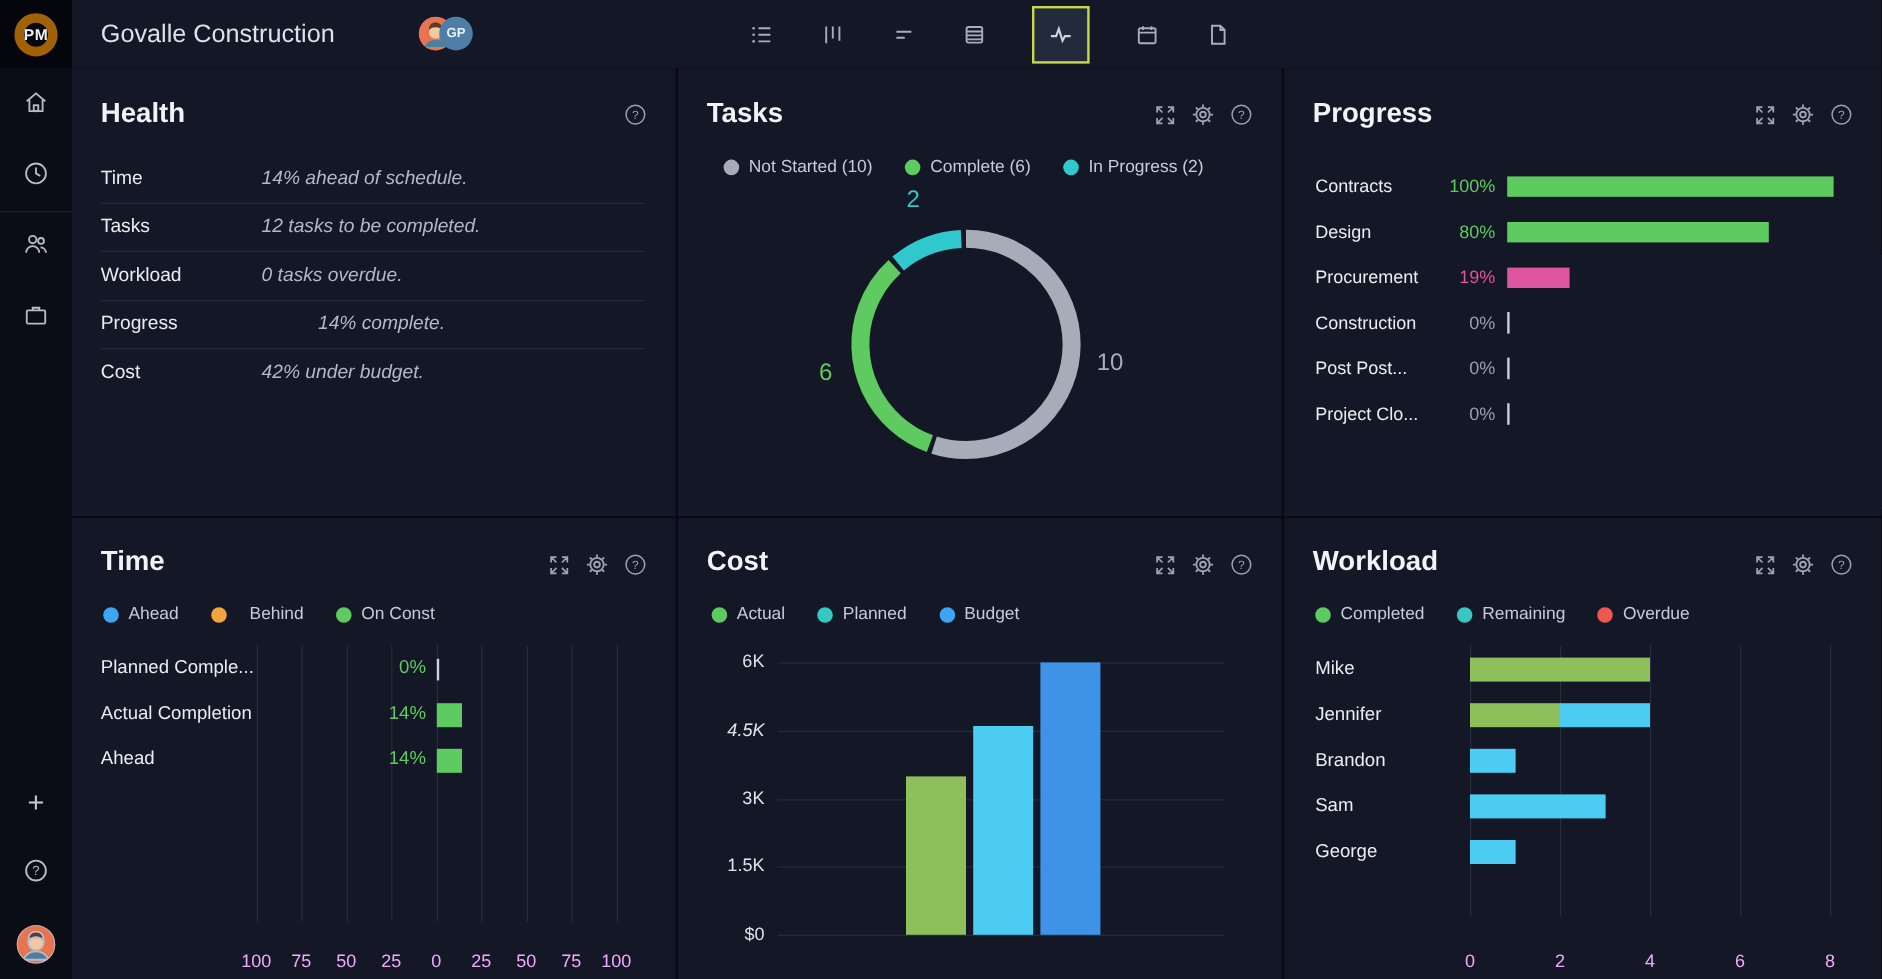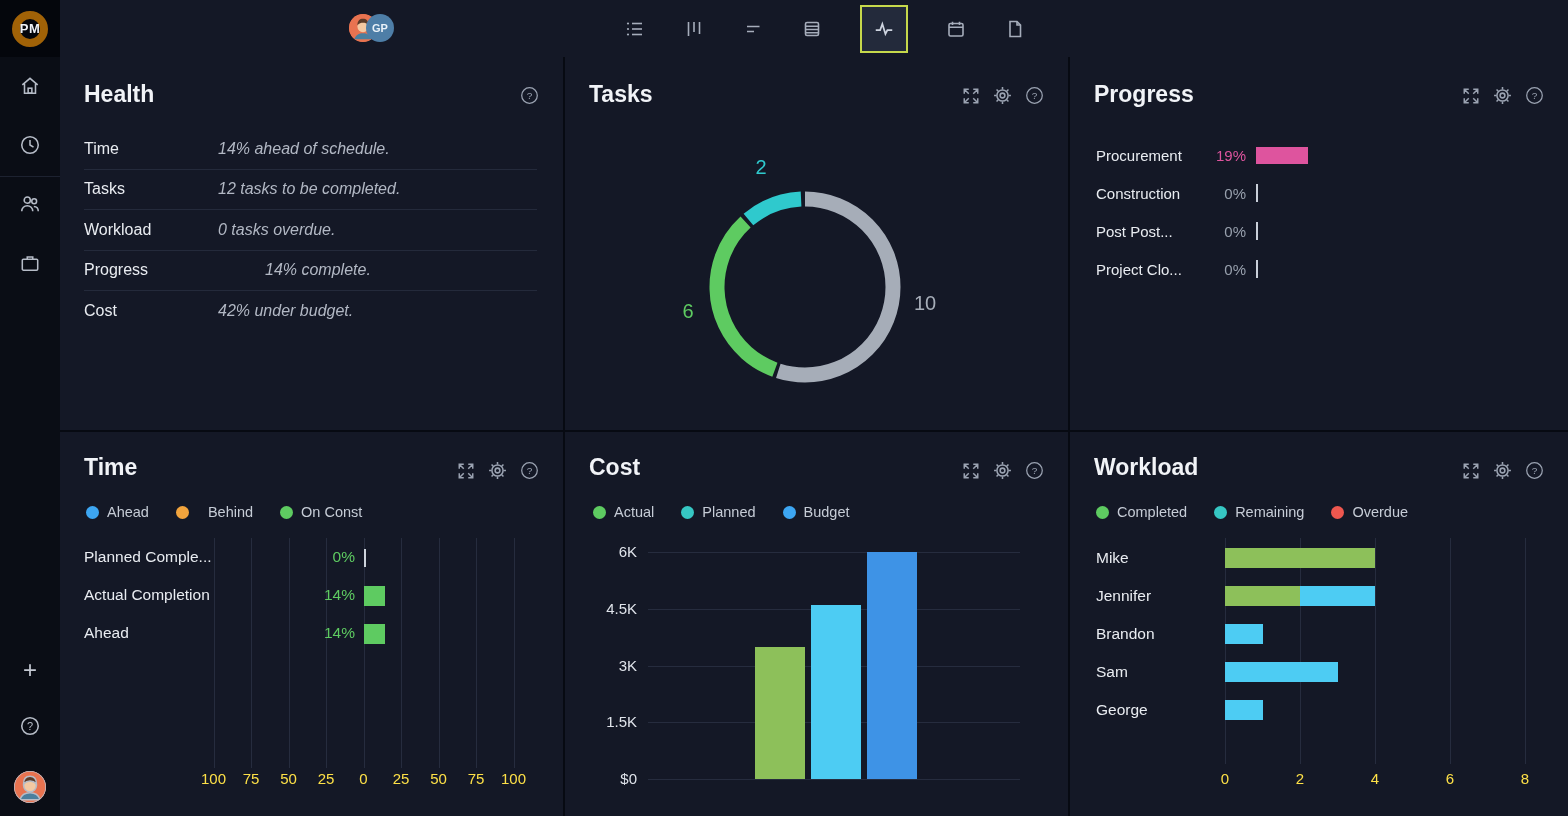--- a/index.html
+++ b/index.html
@@ -59,21 +59,21 @@
   .p-rows { position:absolute; left:26px; right:25px; top:79px; }
   .p-row { height:38px; display:flex; align-items:center; }
   .p-label { width:110px; font-size:15px; color:#e9ecf1; white-space:nowrap; overflow:hidden; }
   .p-pct { width:40px; text-align:right; font-size:15px; margin-right:10px; }
   .p-bar { height:17px; }
   .p-tick { width:2px; height:18px; background:#c9cfd9; }
 
   
   .vline { position:absolute; width:1px; background:#262c3e; }
   .hline { position:absolute; height:1px; background:#262c3e; }
-  .ax-lbl { position:absolute; font-size:15px; color:#fde047; transform:translateX(-50%); }
+  .ax-lbl { position:absolute; font-size:15px; color:#f0abfc; transform:translateX(-50%);margin-top:23px; }
   .bar { position:absolute; }
 
   
   .t-row { position:absolute; left:0; right:0; height:22px; }
   .t-label { position:absolute; left:24px; top:1px; font-size:15.5px; color:#e9ecf1; }
   .t-pct { position:absolute; left:225px; width:70px; top:1px; text-align:right; font-size:15.5px; color:#5ecb61; }
   .t-tick { position:absolute; left:304px; top:2px; width:2px; height:18px; background:#cdd3db; }
 
   
   .c-ylbl { position:absolute; width:46px; text-align:right; font-size:15px; color:#dfe3ea; }
@@ -81,20 +81,21 @@
   
   .w-label { position:absolute; left:26px; font-size:15.5px; color:#e9ecf1; }
 </style>
 </head>
 <body>
 
 <div class="header">
   <div class="logo-sq">
     <div class="logo-circle">PM</div>
   </div>
+  <div class="proj-title">Govalle Construction</div>
   <div class="hdr-avatars">
     <div class="avatar a1">
       <svg viewBox="0 0 30 30" width="28" height="28">
         <circle cx="15" cy="15" r="15" fill="#e87350"></circle>
         <circle cx="15" cy="13.5" r="6" fill="#f3c9a2"></circle>
         <path d="M9 12c0-5 2.6-7 6-7s6 2 6 7c-2-2-3.8-2.6-6-2.6S11 10 9 12z" fill="#5b3b28"></path>
         <path d="M5.5 27c1.5-4.4 5.2-6.5 9.5-6.5s8 2.1 9.5 6.5z" fill="#4a7f9e"></path>
       </svg>
     </div>
     <div class="avatar a2">GP</div>
@@ -243,20 +244,34 @@
             <path d="M8 .9v2M8 13.1v2M.9 8h2M13.1 8h2M3 3l1.4 1.4M11.6 11.6L13 13M13 3l-1.4 1.4M4.4 11.6L3 13"></path>
           </svg>
         </span>
       <span class="ic">
           <svg width="19" height="19" viewBox="0 0 20 20">
             <circle cx="10" cy="10" r="8.2"></circle>
             <text x="10" y="13.8" font-size="10.5" fill="#9ba3b2" stroke="none" text-anchor="middle" font-family="Liberation Sans, sans-serif">?</text>
           </svg>
         </span>
     </div>
+    <div class="legend" style="left:38px; top:74px;">
+        <div class="leg-item">
+          <div class="dot" style="background: rgb(166, 173, 184);"></div>
+          <div style="display: inline;">Not Started (10)</div>
+        </div>
+        <div class="leg-item">
+          <div class="dot" style="background: rgb(94, 203, 97);"></div>
+          <div style="display: inline;">Complete (6)</div>
+        </div>
+        <div class="leg-item">
+          <div class="dot" style="background: rgb(47, 201, 205);"></div>
+          <div style="display: inline;">In Progress (2)</div>
+        </div>
+      </div>
     <div class="donut-wrap">
       <svg width="503" height="373">
           <circle cx="240" cy="230" r="88" fill="none" stroke="#a6adb8" stroke-width="15" stroke-dasharray="303.177948351002 552.9203070318035" transform="rotate(-90 240 230)"></circle>
           <circle cx="240" cy="230" r="88" fill="none" stroke="#5ecb61" stroke-width="15" stroke-dasharray="180.30676901060116 552.9203070318035" transform="rotate(110 240 230)"></circle>
           <circle cx="240" cy="230" r="88" fill="none" stroke="#2fc9cd" stroke-width="15" stroke-dasharray="57.435589670200386 552.9203070318035" transform="rotate(230 240 230)"></circle>
         </svg>
     <div class="donut-label" style="left: 360px; top: 246px; color: rgb(166, 173, 184);">10</div><div class="donut-label" style="left: 123px; top: 254px; color: rgb(94, 203, 97);">6</div><div class="donut-label" style="left: 196px; top: 110px; color: rgb(47, 201, 205);">2</div></div>
   </div>
 
   <div class="panel r1">
@@ -275,20 +290,30 @@
           </svg>
         </span>
       <span class="ic">
           <svg width="19" height="19" viewBox="0 0 20 20">
             <circle cx="10" cy="10" r="8.2"></circle>
             <text x="10" y="13.8" font-size="10.5" fill="#9ba3b2" stroke="none" text-anchor="middle" font-family="Liberation Sans, sans-serif">?</text>
           </svg>
         </span>
     </div>
     <div class="p-rows">
+        <div class="p-row">
+          <div class="p-label">Contracts</div>
+          <div class="p-pct" style="color: rgb(94, 203, 97);">100%</div>
+          <div class="p-bar bar" style="position: relative; width: 272px; background: rgb(94, 203, 97);"></div>
+        </div>
+        <div class="p-row">
+          <div class="p-label">Design</div>
+          <div class="p-pct" style="color: rgb(94, 203, 97);">80%</div>
+          <div class="p-bar bar" style="position: relative; width: 217.6px; background: rgb(94, 203, 97);"></div>
+        </div>
         <div class="p-row">
           <div class="p-label">Procurement</div>
           <div class="p-pct" style="color: rgb(222, 84, 158);">19%</div>
           <div class="p-bar bar" style="position: relative; width: 51.68px; background: rgb(222, 84, 158);"></div>
         </div>
         <div class="p-row">
           <div class="p-label">Construction</div>
           <div class="p-pct" style="color: rgb(152, 160, 173);">0%</div>
           <div class="p-tick"></div>
         </div>
@@ -411,21 +436,21 @@
         </div>
         <div class="leg-item">
           <div class="dot" style="background: rgb(61, 166, 242);"></div>
           <div style="display: inline;">Budget</div>
         </div>
       </div>
     <div class="plot" style="position:absolute; inset:0;" id="cost-plot">
         <div class="hline" style="left: 83px; width: 372px; top: 120px;"></div>
         <div class="c-ylbl" style="left: 26px; top: 111px;">6K</div>
         <div class="hline" style="left: 83px; width: 372px; top: 176.75px;"></div>
-        <div class="c-ylbl" style="left: 26px; top: 167.75px;">4.5K</div>
+        <div class="c-ylbl" style="left: 26px; top: 167.75px; font-style: italic;">4.5K</div>
         <div class="hline" style="left: 83px; width: 372px; top: 233.5px;"></div>
         <div class="c-ylbl" style="left: 26px; top: 224.5px;">3K</div>
         <div class="hline" style="left: 83px; width: 372px; top: 290.25px;"></div>
         <div class="c-ylbl" style="left: 26px; top: 281.25px;">1.5K</div>
         <div class="hline" style="left: 83px; width: 372px; top: 347px;"></div>
         <div class="c-ylbl" style="left: 26px; top: 338px;">$0</div>
         <div class="bar" style="left: 190px; width: 50px; top: 214.583px; height: 132.417px; background: rgb(141, 192, 90);"></div>
         <div class="bar" style="left: 246px; width: 50px; top: 172.967px; height: 174.033px; background: rgb(77, 204, 243);"></div>
         <div class="bar" style="left: 302px; width: 50px; top: 120px; height: 227px; background: rgb(62, 147, 230);"></div>
       </div>

